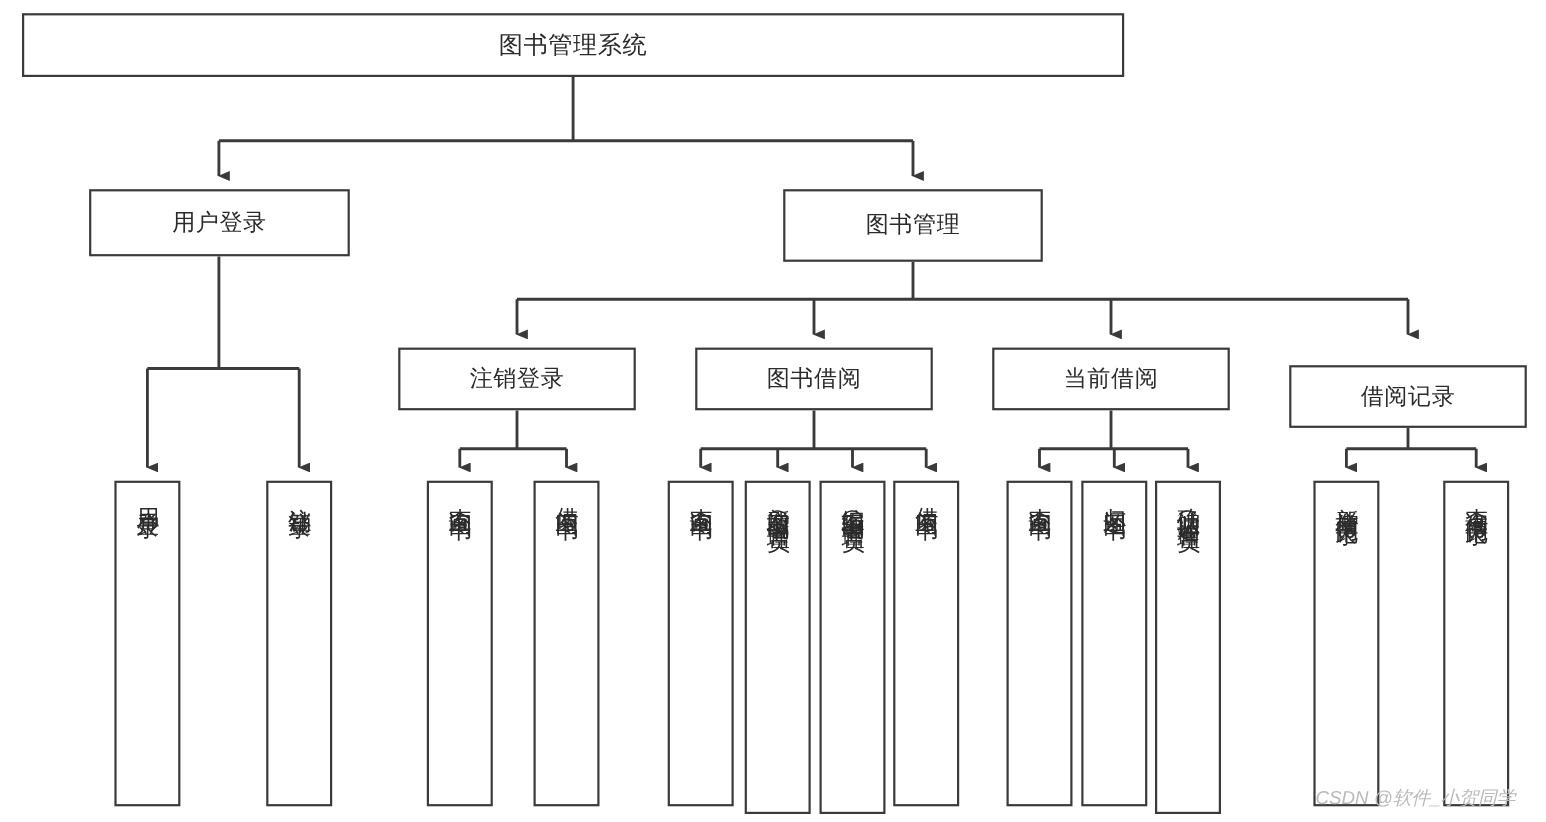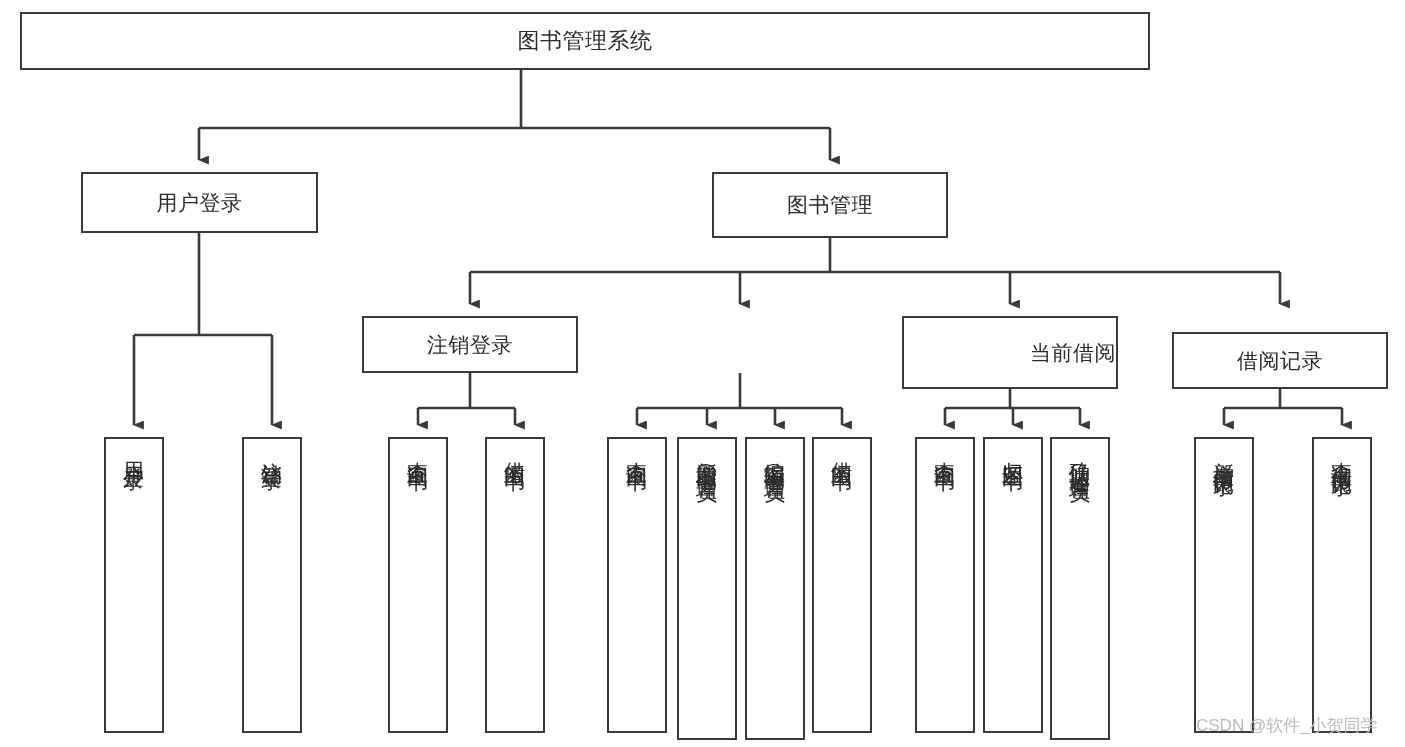--- a/index.html
+++ b/index.html
@@ -46,20 +46,21 @@
     white-space:nowrap;
   }
   .watermark{
     position:absolute;
     left:1196px;top:714px;
     font-size:17px;
     color:#b9b9b9;
     white-space:nowrap;
     user-select:none;
     pointer-events:none;
+    font-style:italic;
   }
 </style>
 </head>
 <body>
 
 <div id="diagram-root">
 
   <svg id="wires" viewBox="0 0 1405 747" xmlns="http://www.w3.org/2000/svg">
     <defs>
       <marker id="arrow" viewBox="0 0 10 12" refX="5" refY="11" markerWidth="9" markerHeight="11" orient="auto-start-reverse" markerUnits="userSpaceOnUse">
@@ -106,35 +107,38 @@
       <path d="M1013,408 L1013,425" marker-end="url(#arrow)"></path>
       <path d="M1080,408 L1080,425" marker-end="url(#arrow)"></path>
 
       <path d="M1280,373 L1280,408"></path>
       <path d="M1224,408 L1342,408"></path>
       <path d="M1224,408 L1224,425" marker-end="url(#arrow)"></path>
       <path d="M1342,408 L1342,425" marker-end="url(#arrow)"></path>
     </g>
   </svg>
 
-  <div class="node horiz root" style="left:20px;top:12px;width:1130px;height:58px;">
+  <div class="node horiz root" style="left:20px;top:12px;width:1002px;height:58px;">
     <span class="label">图书管理系统</span>
   </div>
 
   <div class="node horiz" style="left:81px;top:172px;width:237px;height:61px;">
     <span class="label">用户登录</span>
   </div>
   <div class="node horiz" style="left:712px;top:172px;width:236px;height:66px;">
     <span class="label">图书管理</span>
   </div>
 
   <div class="node horiz" style="left:362px;top:316px;width:216px;height:57px;">
     <span class="label">注销登录</span>
   </div>
-  <div class="node horiz" style="left:902px;top:316px;width:216px;height:73px;justify-content:flex-end;">
+  <div class="node horiz" style="left:632px;top:316px;width:216px;height:57px;">
+    <span class="label">图书借阅</span>
+  </div>
+  <div class="node horiz" style="left:902px;top:316px;width:216px;height:57px;">
     <span class="label">当前借阅</span>
   </div>
   <div class="node horiz" style="left:1172px;top:332px;width:216px;height:57px;">
     <span class="label">借阅记录</span>
   </div>
 
   <div class="node vert" style="left:104px;top:437px;width:60px;height:296px;">
     <span class="label">用户登录</span>
   </div>
   <div class="node vert" style="left:242px;top:437px;width:60px;height:296px;">

